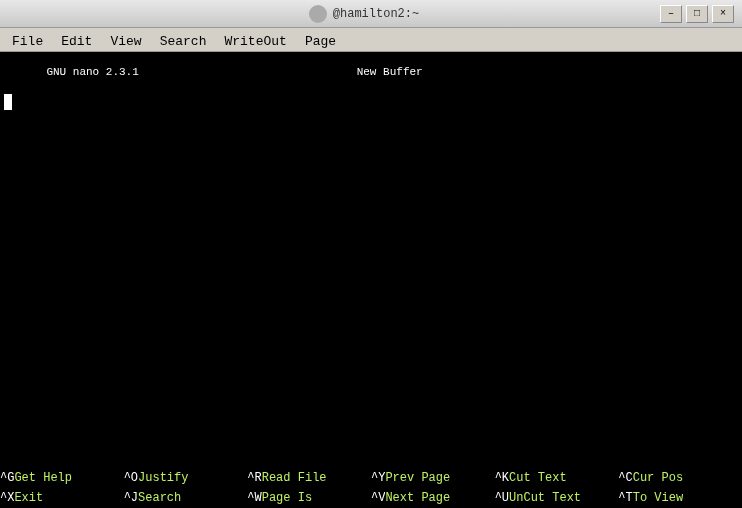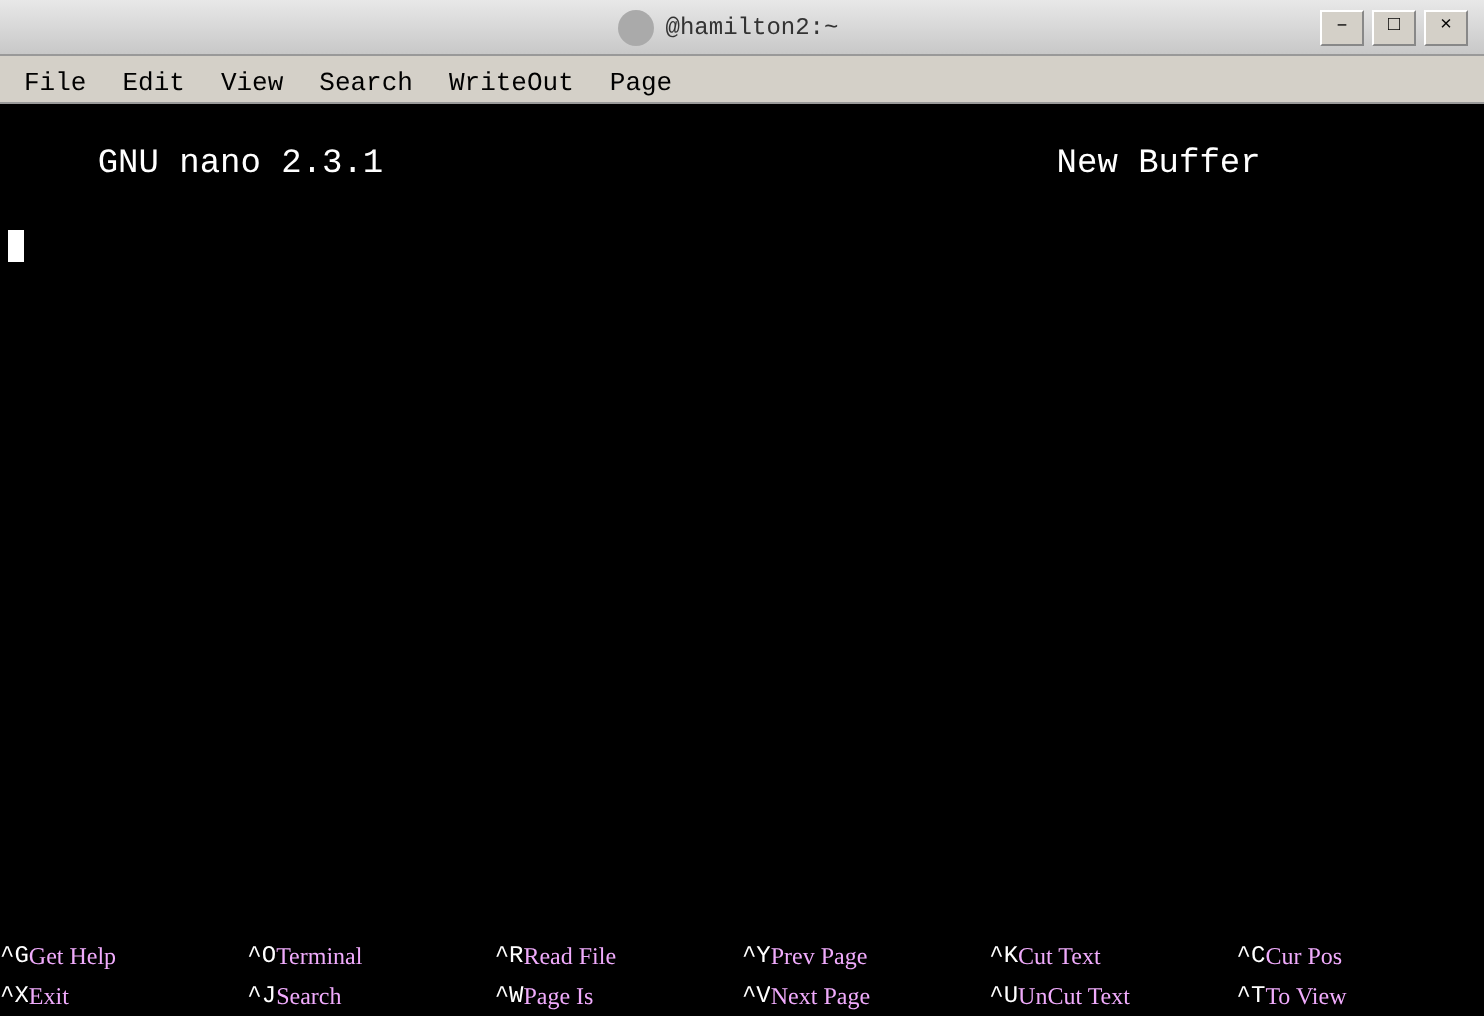--- a/index.html
+++ b/index.html
@@ -93,22 +93,22 @@
       display: flex;
       flex-direction: column;
       background: #000;
       color: #fff;
       overflow: hidden;
     }
 
     .editor-header {
       background: #000;
       color: #fff;
-      padding: 2px 8px;
-      font-size: 17px;
+      padding: 2px 20px;
+      font-size: 11px;
       white-space: pre;
       flex-shrink: 0;
     }
 
     .editor-body {
       flex: 1;
       background: #000;
       color: #fff;
       padding: 2px 4px;
       font-size: 13px;
@@ -146,23 +146,23 @@
     .shortcut-item {
       display: flex;
       align-items: center;
       width: calc(742px / 6);
       height: 20px;
       overflow: hidden;
     }
 
     .shortcut-label {
       background: #000;
-      color: #f0abfc;
+      color: #bef264;
       font-size: 12px;
-      font-family: Liberation Serif, serif;
+      font-family: Liberation Mono, monospace;
       white-space: nowrap;
     }
 
     
     .key-part {
       background: #000;
       color: #fff;
       font-size: 12px;
       font-family: 'Courier New', Courier, monospace;
     }
@@ -205,21 +205,21 @@
   </div>
 
   <div class="shortcuts-bar">
     <div class="shortcuts-row">
       <div class="shortcut-item">
         <span class="key-part">^G </span>
           <span class="shortcut-label">Get Help</span>
       </div>
       <div class="shortcut-item">
         <span class="key-part">^O </span>
-          <span class="shortcut-label">Terminal</span>
+          <span class="shortcut-label">Justify</span>
       </div>
       <div class="shortcut-item">
         <span class="key-part">^R </span>
           <span class="shortcut-label">Read File</span>
       </div>
       <div class="shortcut-item">
         <span class="key-part">^Y </span>
           <span class="shortcut-label">Prev Page</span>
       </div>
       <div class="shortcut-item">

